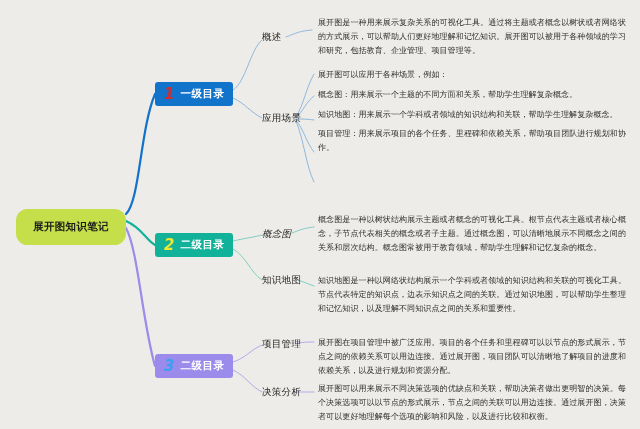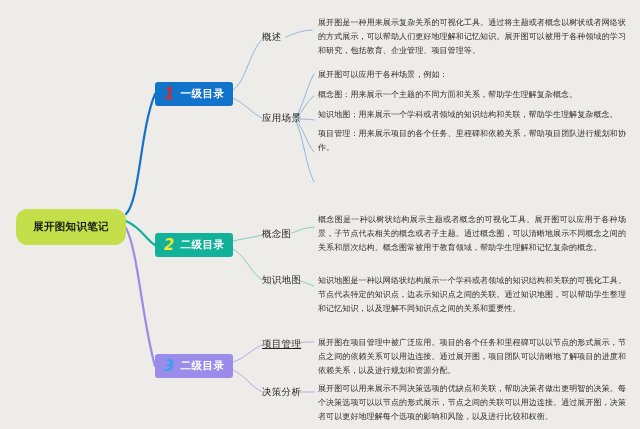--- a/index.html
+++ b/index.html
@@ -165,37 +165,37 @@
     <p>概念图：用来展示一个主题的不同方面和关系，帮助学生理解复杂概念。</p>
     <p>知识地图：用来展示一个学科或者领域的知识结构和关联，帮助学生理解复杂概念。</p>
     <p>项目管理：用来展示项目的各个任务、里程碑和依赖关系，帮助项目团队进行规划和协作。</p>
   </div>
 
   <div class="branch branch-2">
     <span class="num">2</span>
     <span class="blabel">二级目录</span>
   </div>
 
-  <div class="subtopic" style="left:262px; top:228px;">概念图</div>
+  <div class="subtopic" style="left:262px; top:228px;font-style:italic;">概念图</div>
   <div class="subtopic" style="left:262px; top:274px;">知识地图</div>
 
   <div class="detail" style="left:318px; top:213px;">
-    <p>概念图是一种以树状结构展示主题或者概念的可视化工具。展开图可以应用于各种场景，子节点代表相关的概念或者子主题。通过概念图，可以清晰地展示不同概念之间的关系和层次结构。概念图常被用于教育领域，帮助学生理解和记忆复杂的概念。</p>
+    <p>概念图是一种以树状结构展示主题或者概念的可视化工具。根节点代表主题或者核心概念，子节点代表相关的概念或者子主题。通过概念图，可以清晰地展示不同概念之间的关系和层次结构。概念图常被用于教育领域，帮助学生理解和记忆复杂的概念。</p>
   </div>
 
   <div class="detail" style="left:318px; top:274px;">
     <p>知识地图是一种以网络状结构展示一个学科或者领域的知识结构和关联的可视化工具。节点代表特定的知识点，边表示知识点之间的关联。通过知识地图，可以帮助学生整理和记忆知识，以及理解不同知识点之间的关系和重要性。</p>
   </div>
 
   <div class="branch branch-3">
     <span class="num">3</span>
     <span class="blabel">二级目录</span>
   </div>
 
-  <div class="subtopic" style="left:262px; top:338px;text-decoration:underline;">项目管理</div>
+  <div class="subtopic" style="left:262px; top:338px;">项目管理</div>
   <div class="subtopic" style="left:262px; top:386px;text-align:right;">决策分析</div>
 
   <div class="detail" style="left:318px; top:336px;">
     <p>展开图在项目管理中被广泛应用。项目的各个任务和里程碑可以以节点的形式展示，节点之间的依赖关系可以用边连接。通过展开图，项目团队可以清晰地了解项目的进度和依赖关系，以及进行规划和资源分配。</p>
   </div>
 
   <div class="detail" style="left:318px; top:382px;">
     <p>展开图可以用来展示不同决策选项的优缺点和关联，帮助决策者做出更明智的决策。每个决策选项可以以节点的形式展示，节点之间的关联可以用边连接。通过展开图，决策者可以更好地理解每个选项的影响和风险，以及进行比较和权衡。</p>
   </div>
 

